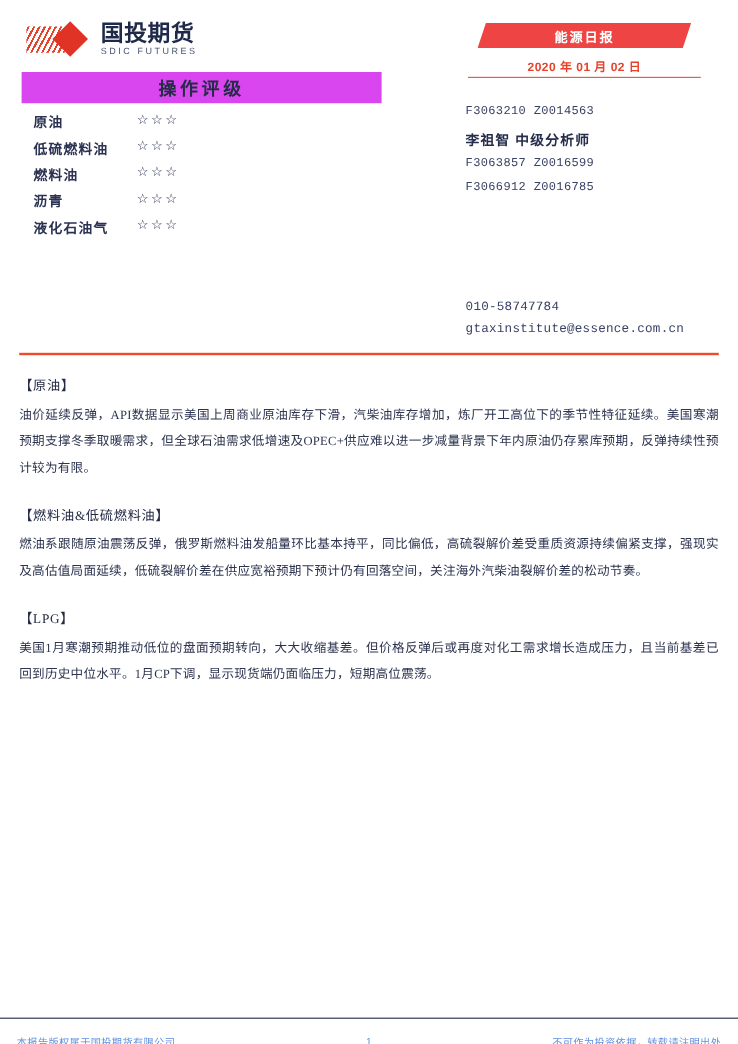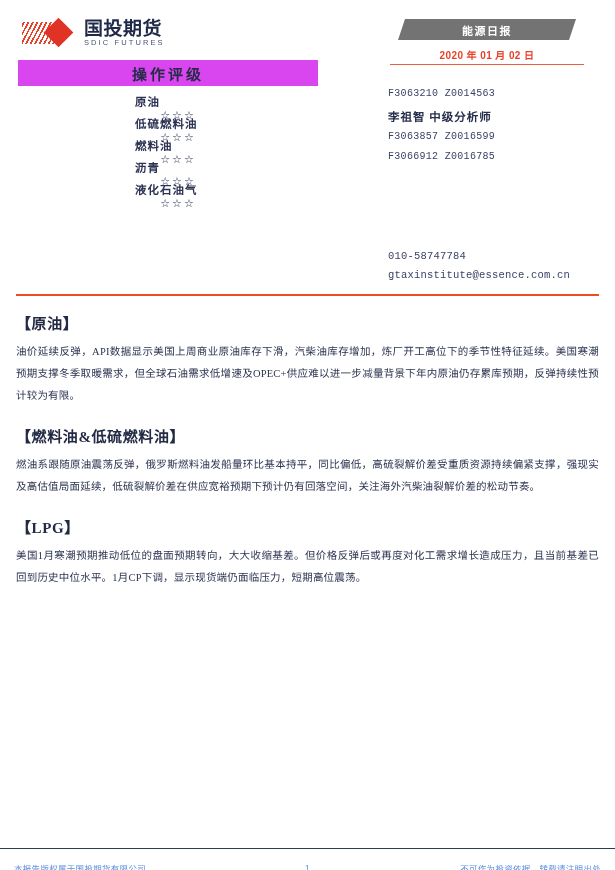--- a/index.html
+++ b/index.html
@@ -102,24 +102,22 @@
     color: #242c47;
   }
   .rating-list {
     position: absolute;
     left: 28px;
     top: 93px;
     width: 300px;
   }
   .rating-item {
     display: flex;
-    align-items: center;
     height: 20px;
     margin-bottom: 2px;
-    flex-direction: column;
   }
   .rating-name {
     font-family: "Liberation Serif", "DejaVu Serif", serif;
     font-weight: bold;
     font-size: 11.5px;
     color: #2b3252;
     letter-spacing: 1px;
     min-width: 86px;
   }
   .rating-stars {
@@ -129,21 +127,21 @@
     font-family: "DejaVu Sans", sans-serif;
   }
 
   
   .report-banner {
     position: absolute;
     left: 398px;
     top: 19px;
     width: 178px;
     height: 21px;
-    background: #737373;
+    background: #ef4444;
     clip-path: polygon(7px 0, 100% 0, calc(100% - 7px) 100%, 0 100%);
     display: flex;
     align-items: center;
     justify-content: center;
     text-align: right;
   }
   .report-banner-title {
     color: #ffffff;
     font-family: "Liberation Serif", "DejaVu Serif", serif;
     font-weight: bold;
@@ -223,22 +221,22 @@
     left: 0;
     top: 312px;
     width: 615px;
   }
   .section {
     padding: 0 16px 0 16px;
     margin-bottom: 18px;
   }
   .section-title {
     font-family: "Liberation Serif", "DejaVu Serif", serif;
-    font-weight: bold;
-    font-size: 15px;
+    font-weight: normal;
+    font-size: 11px;
     color: #232a44;
     letter-spacing: 0.6px;
     margin-bottom: 8px;
   }
   .section-body {
     font-family: "Liberation Serif", "DejaVu Serif", serif;
     font-size: 10.5px;
     line-height: 22px;
     color: #2d3450;
     text-align: justify;

